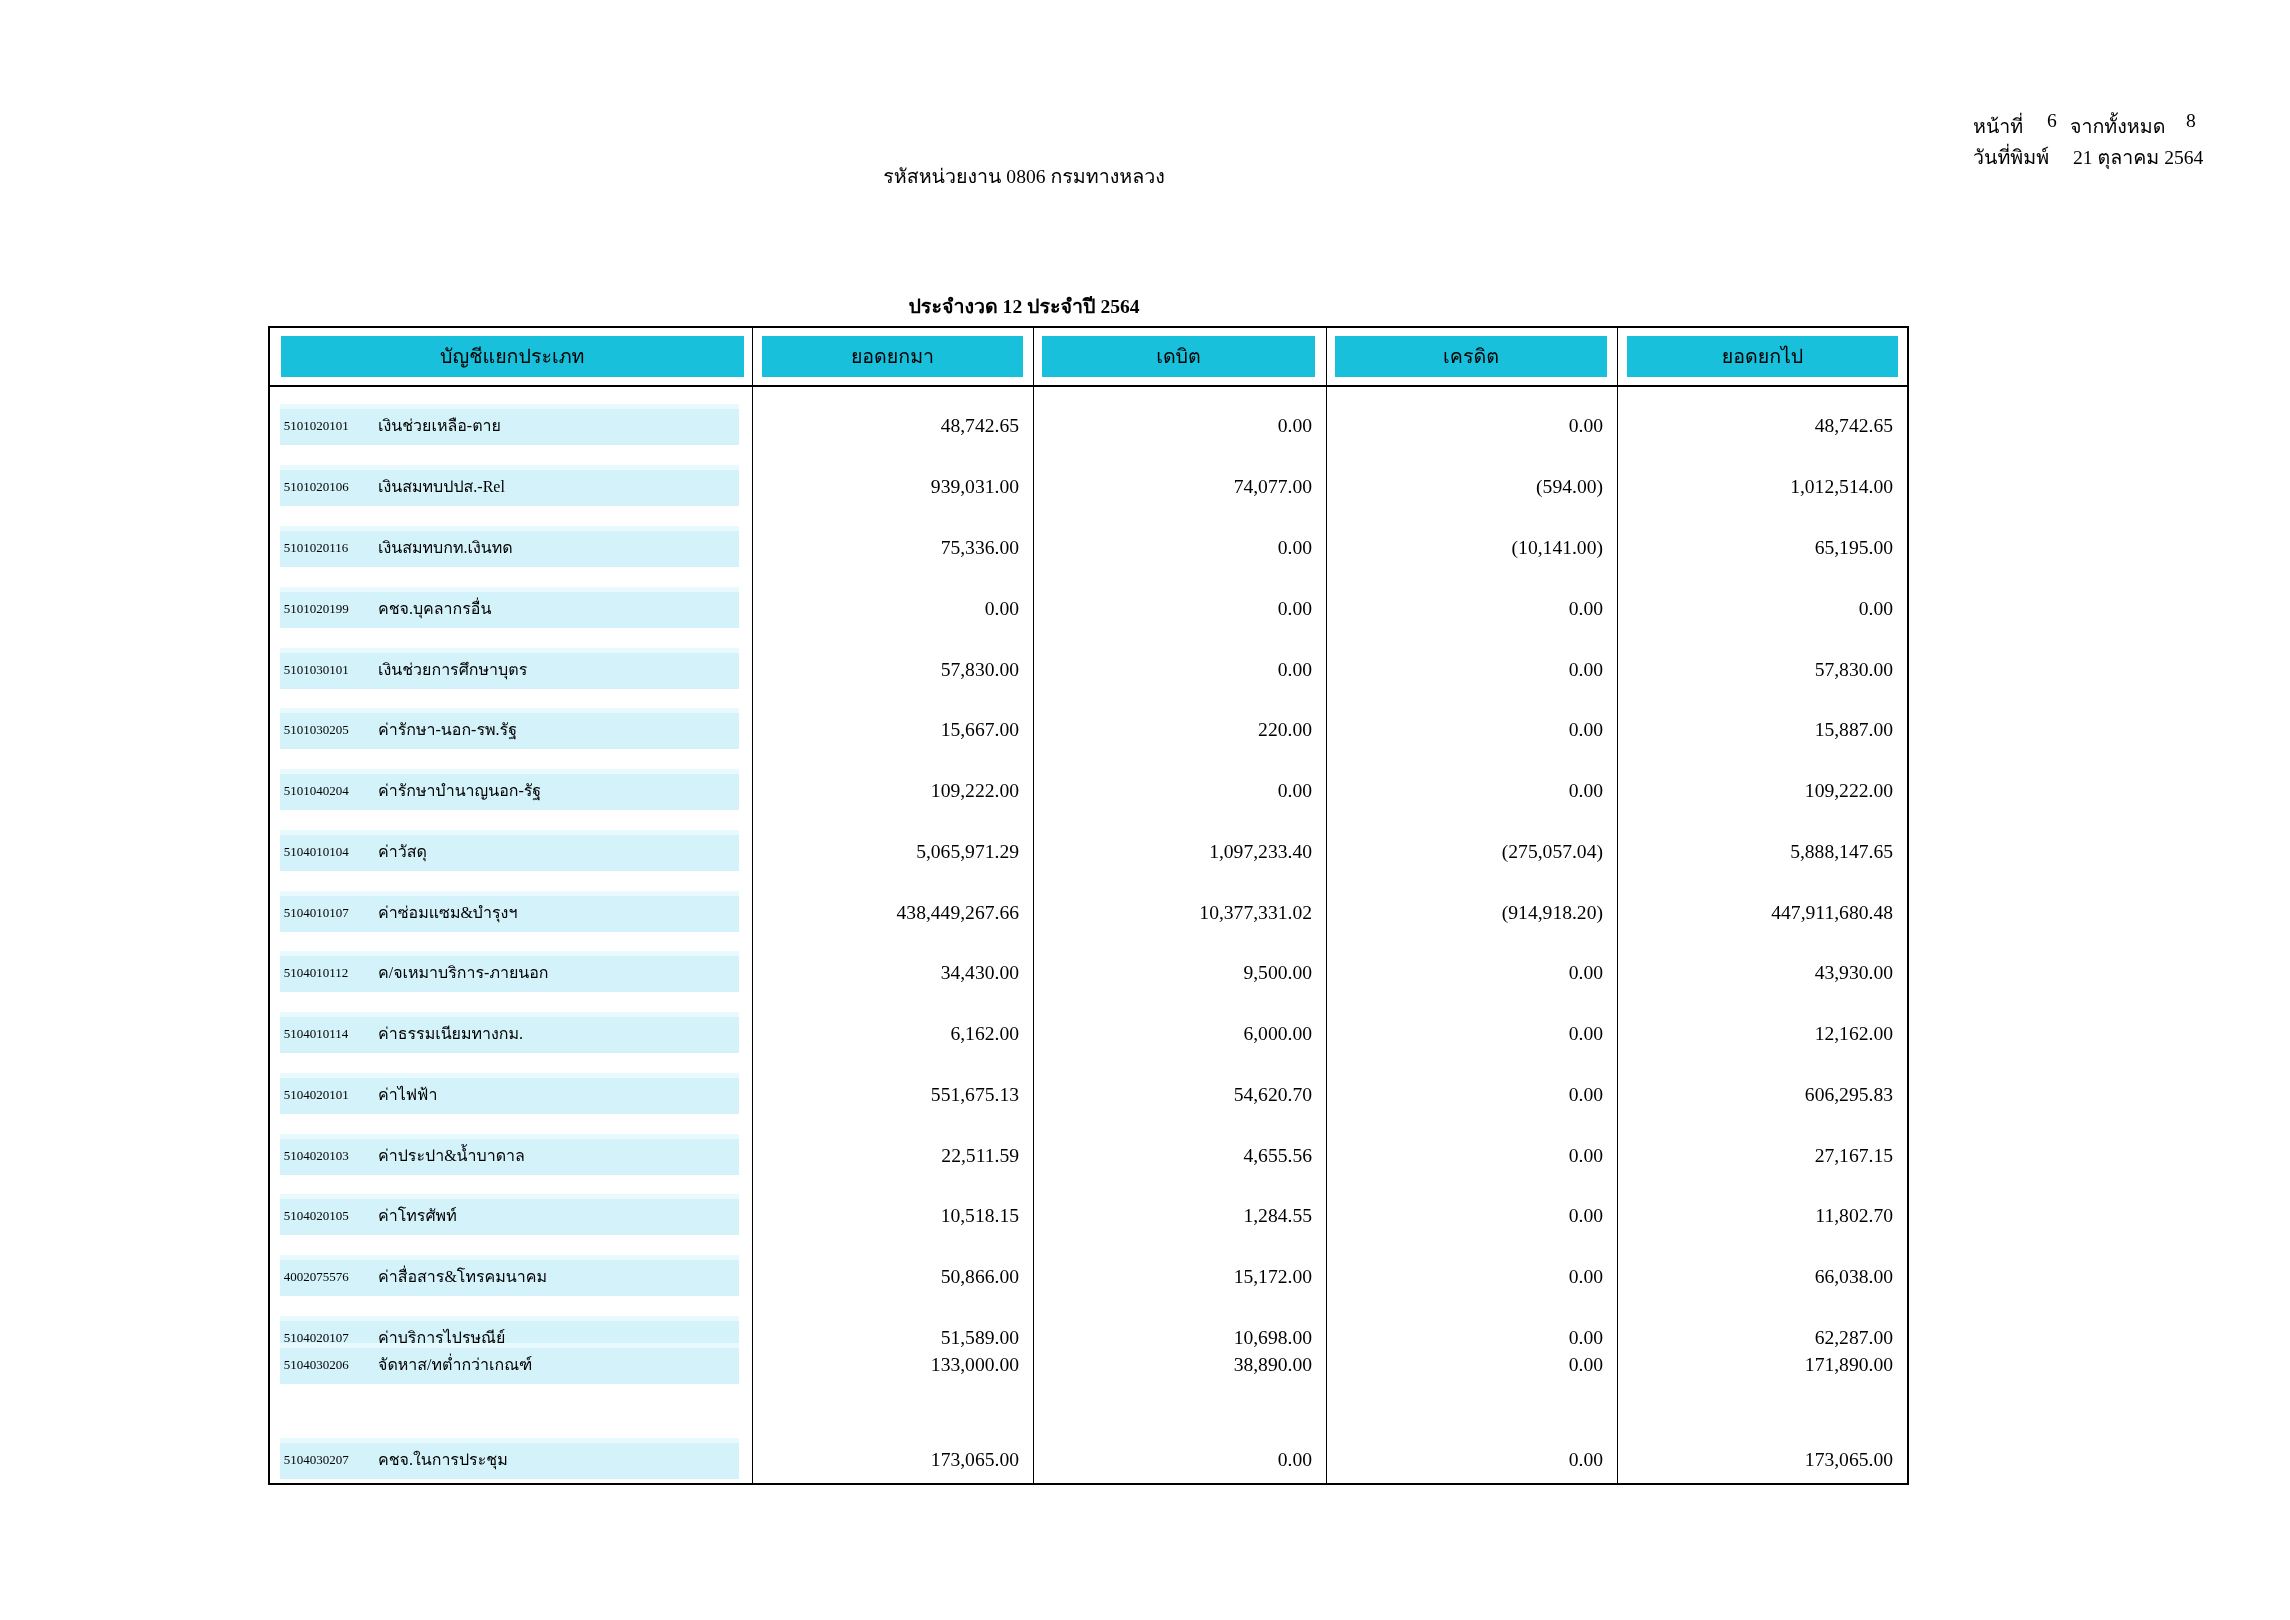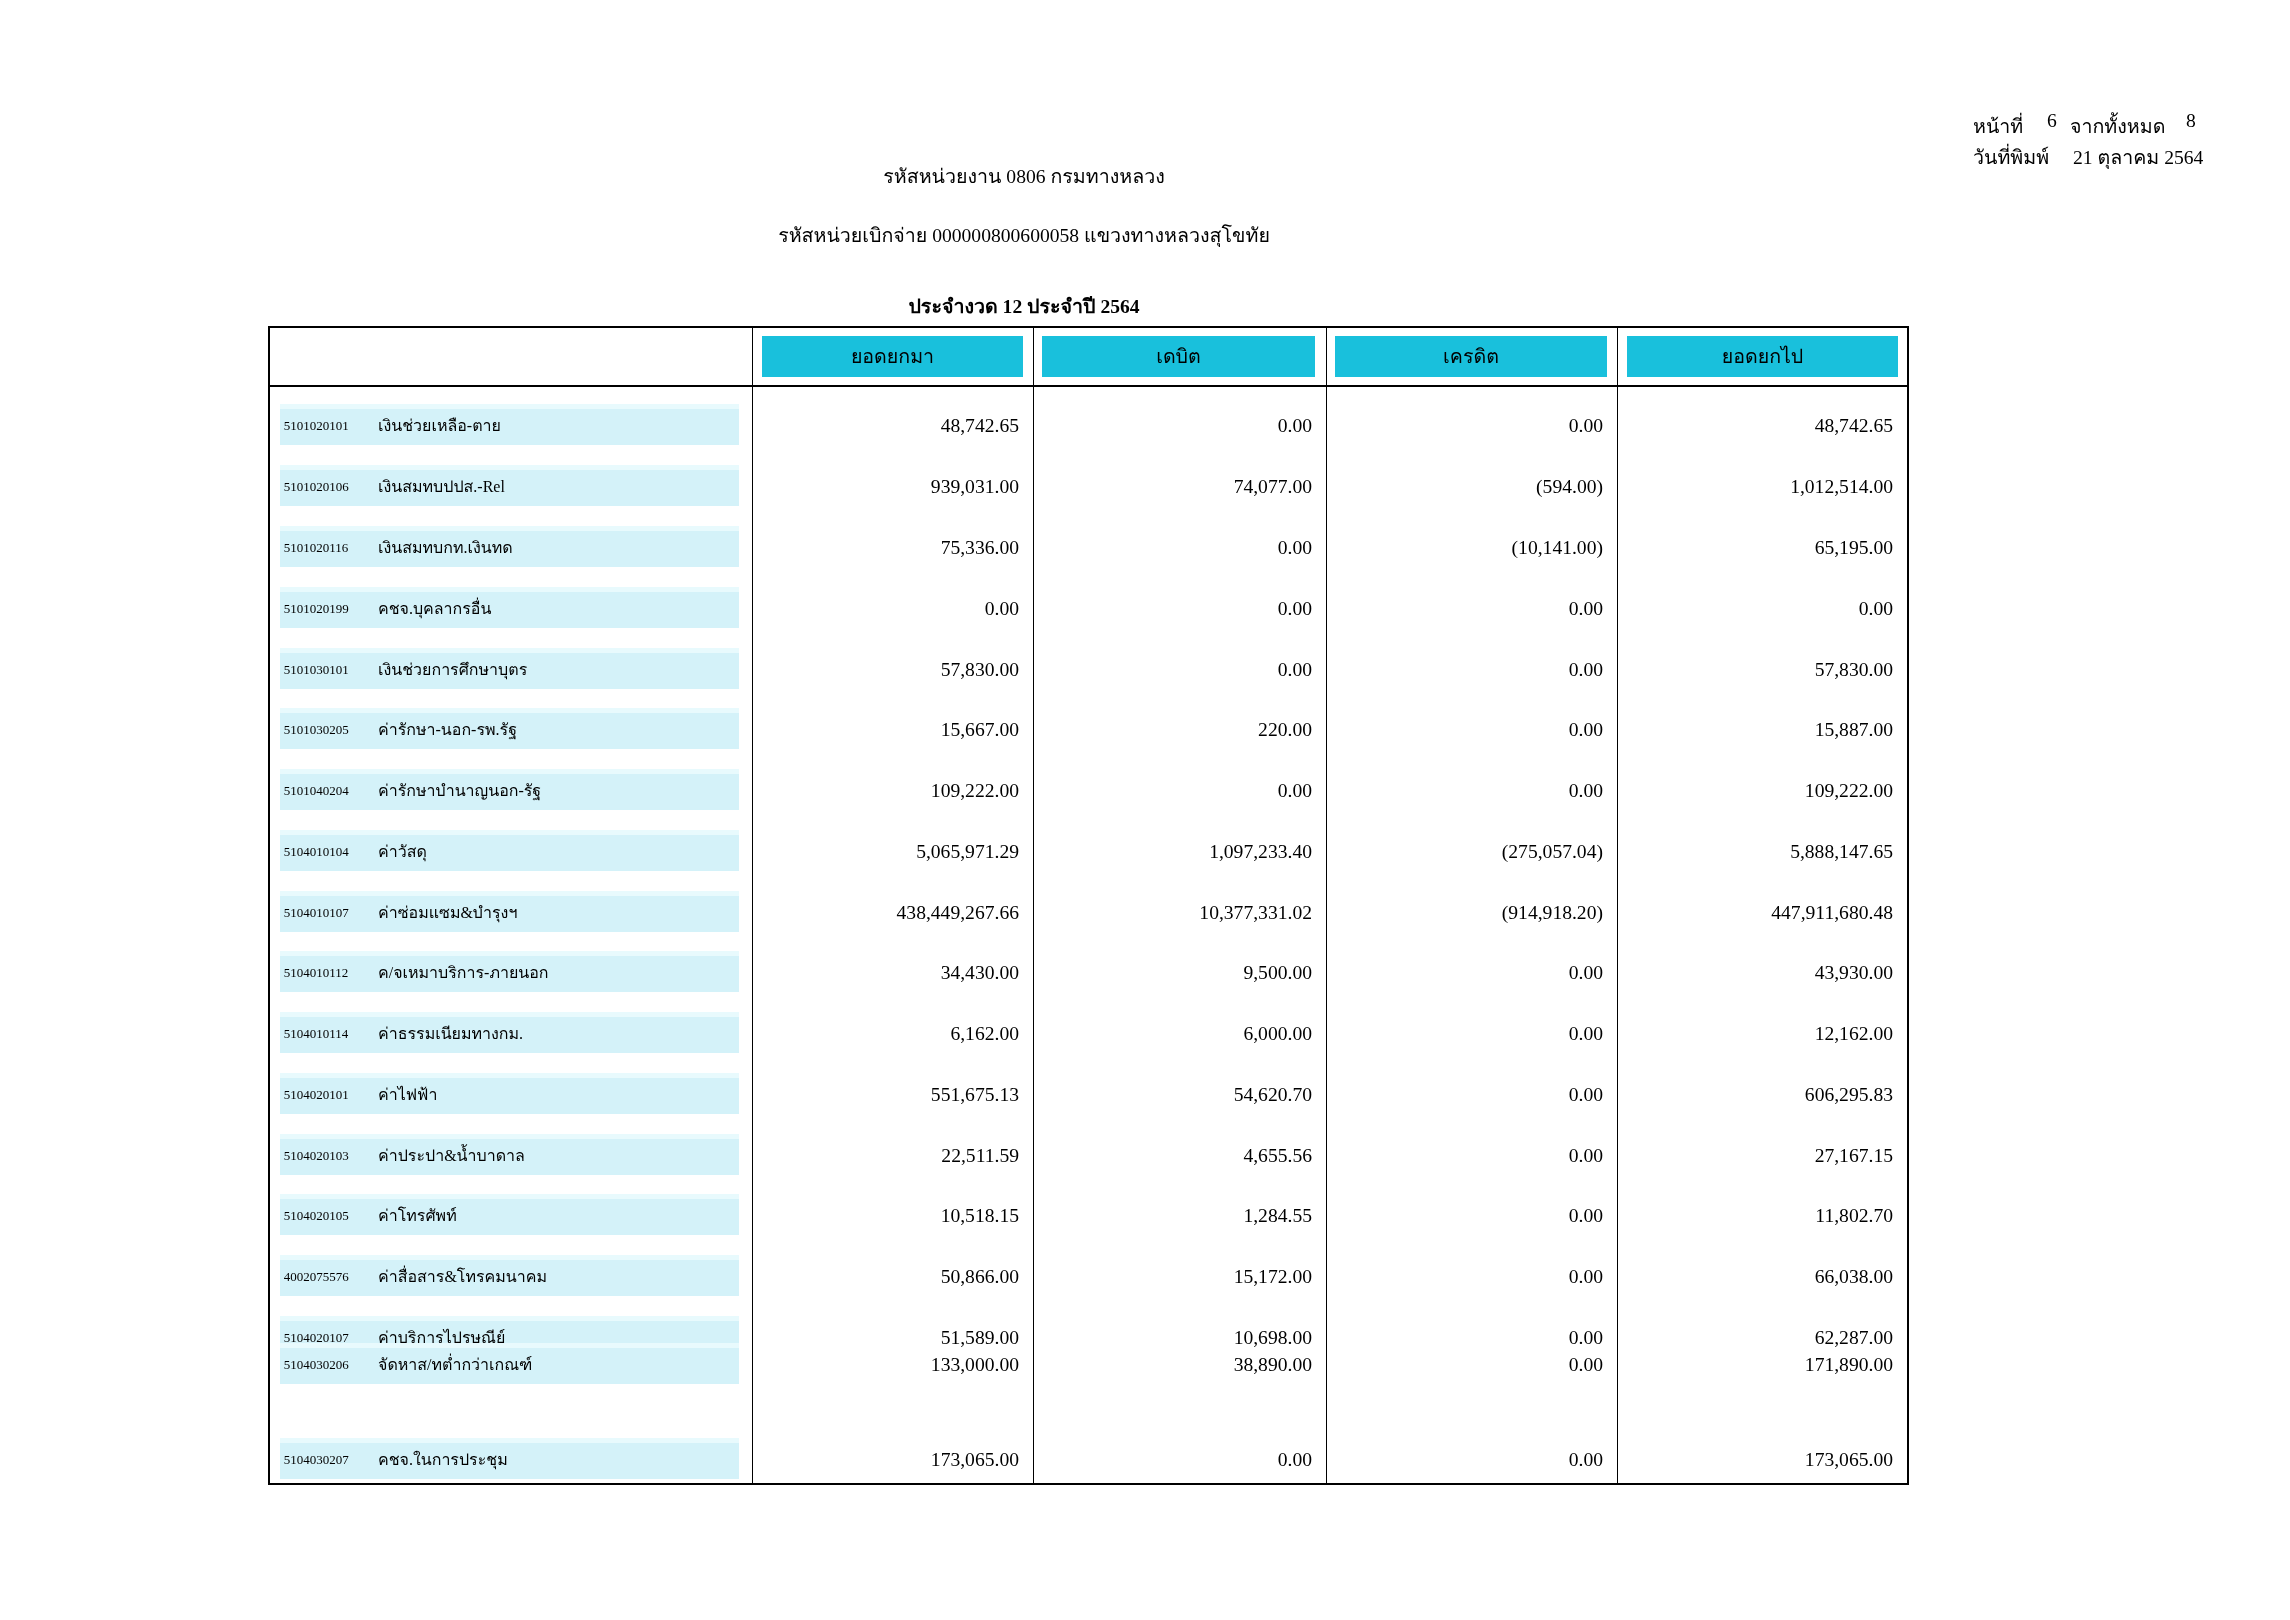--- a/index.html
+++ b/index.html
@@ -66,39 +66,39 @@
   .num-debit   { left: 763px;  width: 279px; }
   .num-credit  { left: 1056px; width: 277px; }
   .num-balance { left: 1347px; width: 276px; }
 </style>
 </head>
 <body>
 
 <div class="page">
 
   <div class="hdr-line report-sub1">รหัสหน่วยงาน 0806 กรมทางหลวง</div>
-  <div class="hdr-line report-sub2">รหัสหน่วยเบิกจ่าย 000000800600058 แขวงทางหลวงสุโขทัย</div>
   <div class="hdr-line report-sub3">ประจำงวด 12 ประจำปี 2564</div>
 
   <div class="pginfo">
     <span class="pi-page-label">หน้าที่</span>
     <span class="pi-page-value">6</span>
     <span class="pi-total-label">จากทั้งหมด</span>
     <span class="pi-total-value">8</span>
     <span class="pi-date-label">วันที่พิมพ์</span>
     <span class="pi-date-value">21 ตุลาคม 2564</span>
   </div>
 
   <div class="tbl">
     <div class="vline v1"></div>
     <div class="vline v2"></div>
     <div class="vline v3"></div>
     <div class="vline v4"></div>
     <div class="hdr-sep"></div>
 
+    <div class="hcell hc1">บัญชีแยกประเภท</div>
     <div class="hcell hc2">ยอดยกมา</div>
     <div class="hcell hc3">เดบิต</div>
     <div class="hcell hc4">เครดิต</div>
     <div class="hcell hc5">ยอดยกไป</div>
 
     <div id="table-body">
         <div class="trow" style="top: 76px;">
     <div class="band"></div>
     <span class="acct-code">5101020101</span>
     <span class="acct-name">เงินช่วยเหลือ-ตาย</span>

